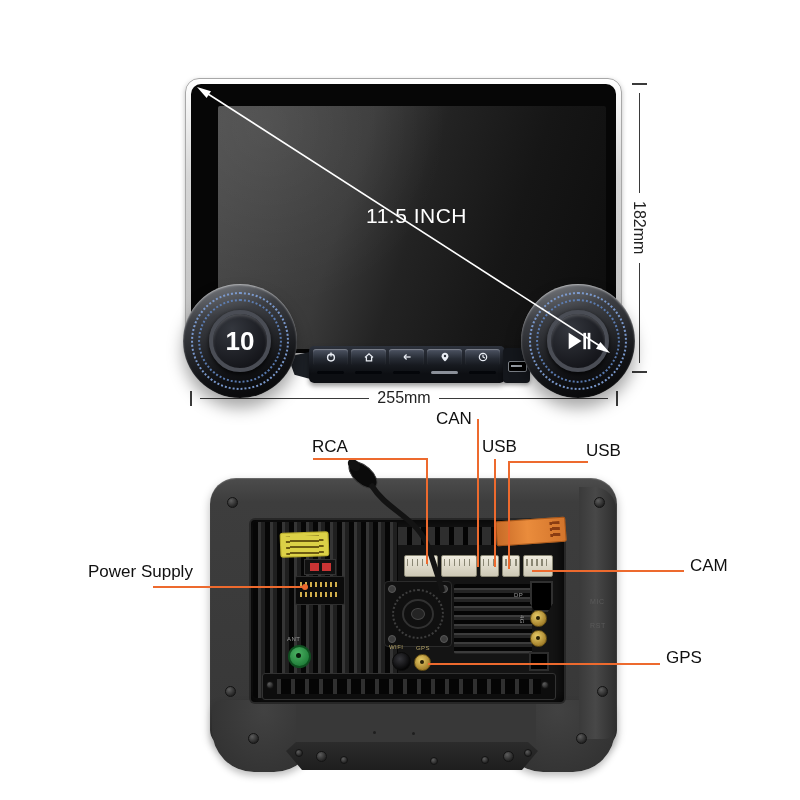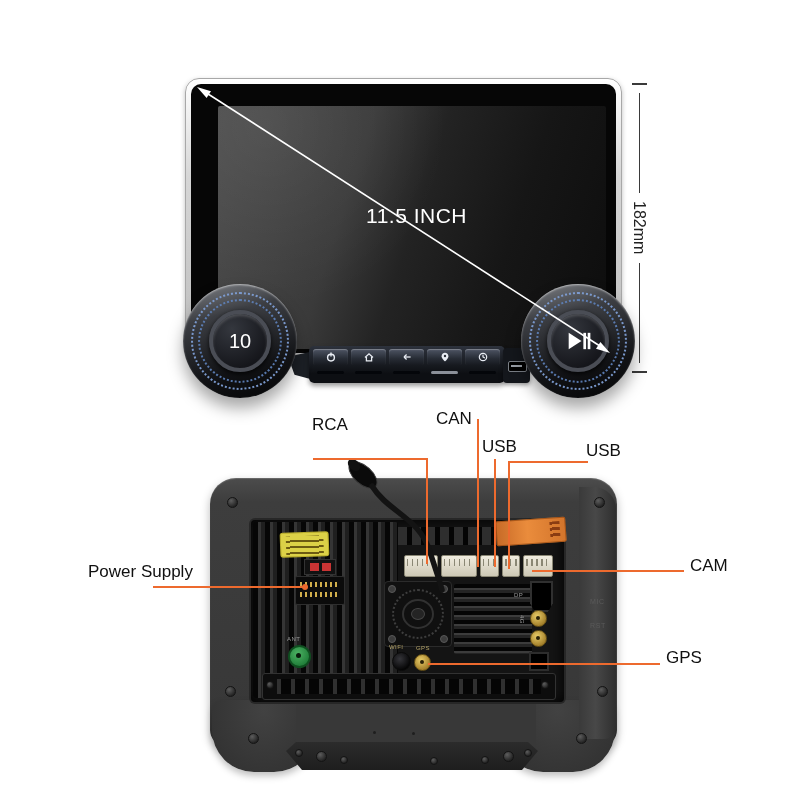--- a/index.html
+++ b/index.html
@@ -30,21 +30,21 @@
 
   
   .knob{position:absolute;width:114px;height:114px;border-radius:50%;
         background:linear-gradient(165deg,#82858a 0%,#3c3e43 28%,#121316 70%,#050506 100%);
         box-shadow:0 10px 16px rgba(0,0,0,.35), inset 0 1px 2px rgba(255,255,255,.55);z-index:5;}
   .knob .ring1{position:absolute;inset:8px;border-radius:50%;border:2.6px dotted #7e9ed4;opacity:.95;}
   .knob .ring2{position:absolute;inset:15px;border-radius:50%;border:2.2px dotted #5f83bd;opacity:.9;}
   .knob .hub{position:absolute;inset:26px;border-radius:50%;
         background:radial-gradient(circle at 35% 28%,#34373e,#15161b 75%);
         border:4px solid #4a4d55;box-shadow:inset 0 2px 3px rgba(255,255,255,.18),0 2px 5px rgba(0,0,0,.8);
-        display:flex;align-items:center;justify-content:center;color:#fff;font-size:20px;font-weight:normal;}
+        display:flex;align-items:center;justify-content:center;color:#fff;font-size:26px;font-weight:bold;}
 
   
   .cbar{position:absolute;left:288px;top:346px;width:242px;height:40px;z-index:4;}
   .cbar .wing{position:absolute;left:0;top:5px;width:26px;height:29px;background:#1c2026;
         clip-path:polygon(0 20%,100% 0,100% 100%,25% 82%);}
   .cbar .body{position:absolute;left:21px;top:0;width:196px;height:37px;border-radius:5px;
         background:linear-gradient(180deg,#2d323c,#0d0f13 75%);padding:3px 4px;box-sizing:border-box;
         box-shadow:0 3px 5px rgba(0,0,0,.4);}
   .cbtn-row{display:flex;gap:3px;}
   .cbtn{width:35px;height:16px;border-radius:3px;display:flex;align-items:center;justify-content:center;
@@ -238,20 +238,27 @@
   </svg>
 
   <div class="dim-v" style="left:630px;top:83px;height:290px;">
     <span class="tick"></span>
     <span class="ln"></span>
     <span class="dtx">182mm</span>
     <span class="ln"></span>
     <span class="tick"></span>
   </div>
 
+  <div class="dim-h" style="left:190px;top:389px;width:428px;">
+    <span class="tick"></span>
+    <span class="ln"></span>
+    <span>255mm</span>
+    <span class="ln"></span>
+    <span class="tick"></span>
+  </div>
 
   <div class="case-body"></div>
   <div class="lobe l"></div>
   <div class="lobe r"></div>
   <div class="cbottom"></div>
   <div class="bracket"></div>
   <div class="side-strip"></div>
   <span class="emboss" style="left:590px;top:598px;">MIC</span>
   <span class="emboss" style="left:590px;top:622px;">RST</span>
 
@@ -322,21 +329,21 @@
   <span class="dotm" style="left:373px;top:731px;"></span>
   <span class="dotm" style="left:412px;top:732px;"></span>
 
   <svg class="ant-svg" viewBox="0 0 140 150">
     <ellipse cx="33" cy="25" rx="17" ry="9" transform="rotate(42 33 25)" fill="#0b0b0b" stroke="#3a3a3a" stroke-width="1"></ellipse>
     <ellipse cx="24" cy="15" rx="7" ry="5" transform="rotate(42 24 15)" fill="#111"></ellipse>
     <path d="M42,36 C58,62 90,68 100,102 C105,118 109,128 112,140" fill="none" stroke="#131313" stroke-width="5.5" stroke-linecap="round"></path>
   </svg>
 
   <span class="port-label" style="left:436px;top:409px;">CAN</span>
-  <span class="port-label" style="left:312px;top:415px;">RCA</span>
+  <span class="port-label" style="left:312px;top:437px;">RCA</span>
   <span class="port-label" style="left:482px;top:437px;">USB</span>
   <span class="port-label" style="left:586px;top:441px;">USB</span>
   <span class="port-label" style="left:690px;top:556px;">CAM</span>
   <span class="port-label" style="left:88px;top:562px;">Power Supply</span>
   <span class="port-label" style="left:666px;top:648px;">GPS</span>
 
   <span class="lead" style="left:313px;top:458px;width:115px;height:2px;background:#ed6a2e;"></span>
   <span class="lead" style="left:426px;top:458px;width:2px;height:106px;background:#ed6a2e;"></span>
   <span class="lead" style="left:477px;top:419px;width:2px;height:148px;background:#ed6a2e;"></span>
   <span class="lead" style="left:494px;top:459px;width:2px;height:108px;background:#ed6a2e;"></span>

